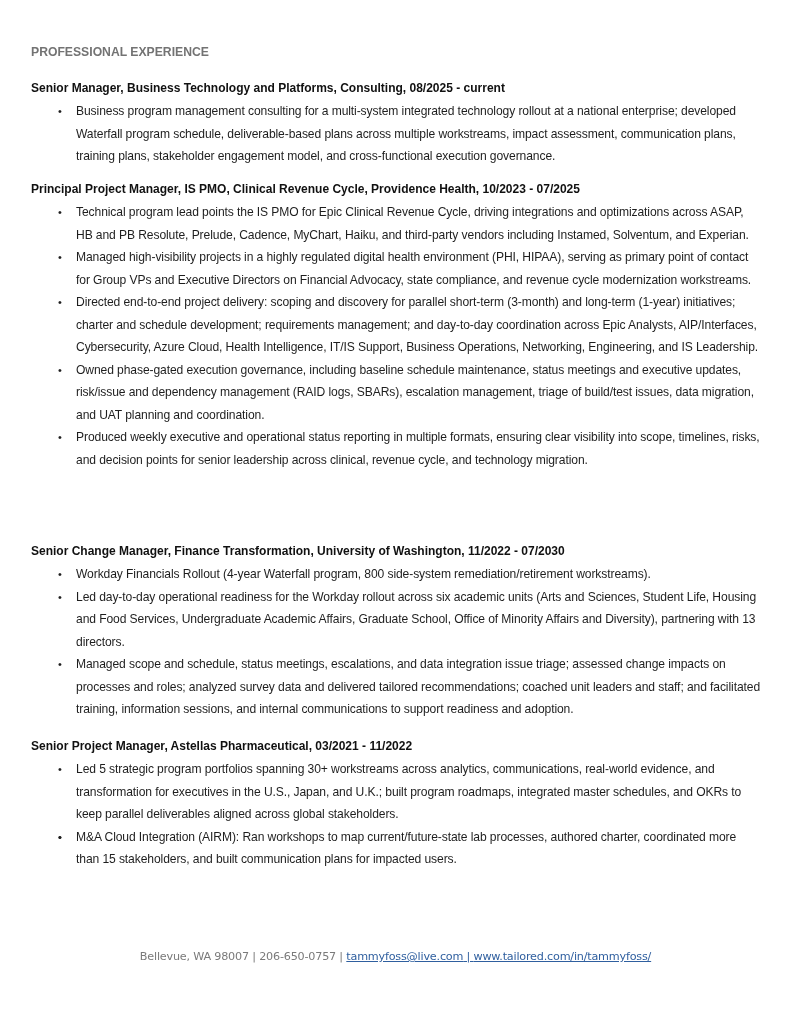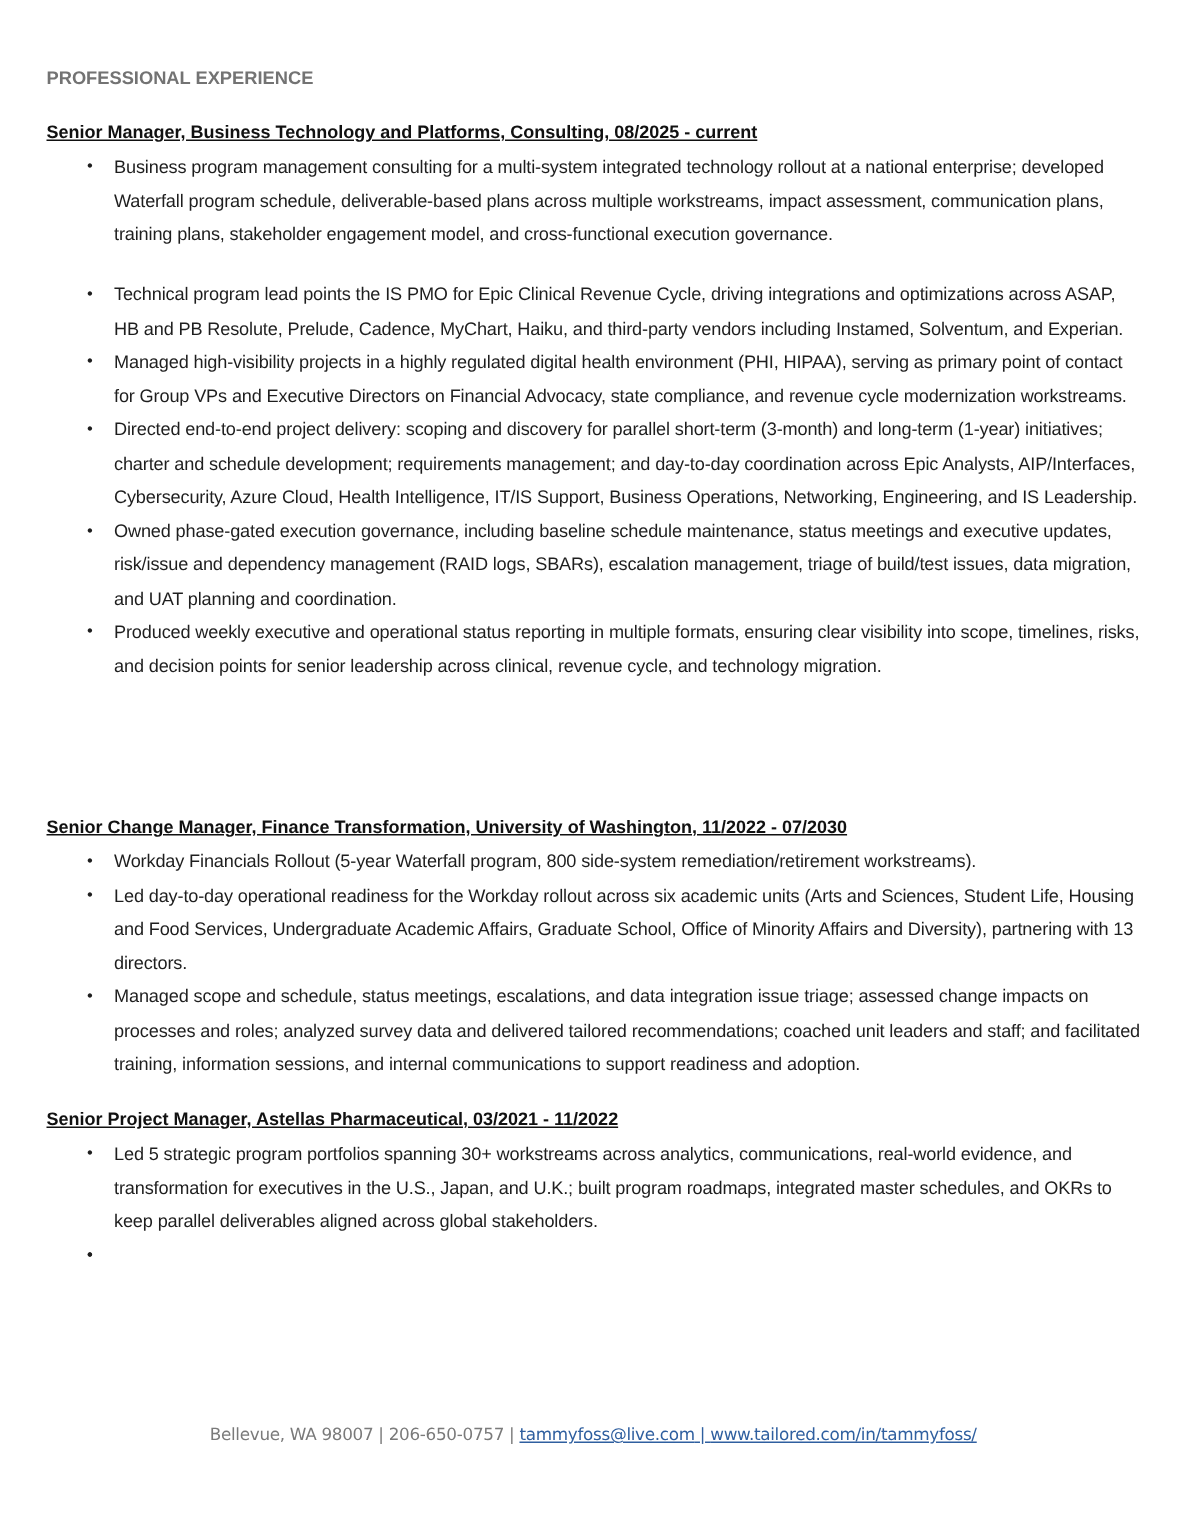--- a/index.html
+++ b/index.html
@@ -2,21 +2,21 @@
 <html><head>
 <meta charset="utf-8">
 <style>
   html, body { margin: 0; padding: 0; background: #ffffff; }
   body { width: 791px; height: 1024px; position: relative; overflow: hidden;
          font-family: "Liberation Sans", sans-serif; color: #1a1a1a; }
   .page { position: absolute; left: 31px; top: 0; width: 730px; }
   .section-title { position: absolute; top: 45px; left: 0; font-size: 12.2px; font-weight: bold;
                    color: #737373; letter-spacing: 0; }
   .job { position: absolute; left: 0; width: 730px; }
-  .job-title { font-size: 12px; font-weight: bold; color: #111; line-height: 16px; margin: 0; text-decoration: underline; }
+  .job-title { font-size: 12px; font-weight: bold; color: #111; line-height: 16px; margin: 0; }
   ul.bullets { list-style: none; margin: 0; padding: 0; }
   ul.bullets li { position: relative; padding-left: 45px; font-size: 12.1px; line-height: 22.5px;
                   color: #1e1e1e; margin: 0; letter-spacing: -0.1px; }
   ul.bullets li .dot { position: absolute; left: 27px; top: 0; font-size: 11px; }
   .footer { position: absolute; top: 950px; left: 0; width: 791px; text-align: center;
             font-size: 11.2px; color: #7a7a7a; font-family: "DejaVu Sans", sans-serif; letter-spacing: -0.2px; }
   .footer a { color: #2f5f9f; text-decoration: underline; text-align: center; }
 </style>
 </head>
 <body>
@@ -25,43 +25,44 @@
   <div class="section-title">PROFESSIONAL EXPERIENCE</div>
 
   <div class="job" style="top:80px;">
     <p class="job-title">Senior Manager, Business Technology and Platforms, Consulting, 08/2025 - current</p>
     <ul class="bullets" style="margin-top:4px;">
       <li><span class="dot">•</span><span>Business program management consulting for a multi-system integrated technology rollout at a national enterprise; developed Waterfall program schedule, deliverable-based plans across multiple workstreams, impact assessment, communication plans, training plans, stakeholder engagement model, and cross-functional execution governance.</span></li>
     </ul>
   </div>
 
   <div class="job" style="top:181px;">
+    <p class="job-title">Principal Project Manager, IS PMO, Clinical Revenue Cycle, Providence Health, 10/2023 - 07/2025</p>
     <ul class="bullets" style="margin-top:4px;">
       <li><span class="dot">•</span><span>Technical program lead points the IS PMO for Epic Clinical Revenue Cycle, driving integrations and optimizations across ASAP, HB and PB Resolute, Prelude, Cadence, MyChart, Haiku, and third-party vendors including Instamed, Solventum, and Experian.</span></li>
       <li><span class="dot">•</span><span>Managed high-visibility projects in a highly regulated digital health environment (PHI, HIPAA), serving as primary point of contact for Group VPs and Executive Directors on Financial Advocacy, state compliance, and revenue cycle modernization workstreams.</span></li>
       <li><span class="dot">•</span><span>Directed end-to-end project delivery: scoping and discovery for parallel short-term (3-month) and long-term (1-year) initiatives; charter and schedule development; requirements management; and day-to-day coordination across Epic Analysts, AIP/Interfaces, Cybersecurity, Azure Cloud, Health Intelligence, IT/IS Support, Business Operations, Networking, Engineering, and IS Leadership.</span></li>
       <li><span class="dot">•</span><span>Owned phase-gated execution governance, including baseline schedule maintenance, status meetings and executive updates, risk/issue and dependency management (RAID logs, SBARs), escalation management, triage of build/test issues, data migration, and UAT planning and coordination.</span></li>
       <li><span class="dot">•</span><span>Produced weekly executive and operational status reporting in multiple formats, ensuring clear visibility into scope, timelines, risks, and decision points for senior leadership across clinical, revenue cycle, and technology migration.</span></li>
     </ul>
   </div>
 
   <div class="job" style="top:543px;">
     <p class="job-title">Senior Change Manager, Finance Transformation, University of Washington, 11/2022 - 07/2030</p>
     <ul class="bullets" style="margin-top:4px;">
-      <li><span class="dot">•</span><span>Workday Financials Rollout (5-year Waterfall program, 800 side-system remediation/retirement workstreams).</span></li>
+      <li><span class="dot">•</span><span>Workday Financials Rollout (4-year Waterfall program, 800 side-system remediation/retirement workstreams).</span></li>
       <li><span class="dot">•</span><span>Led day-to-day operational readiness for the Workday rollout across six academic units (Arts and Sciences, Student Life, Housing and Food Services, Undergraduate Academic Affairs, Graduate School, Office of Minority Affairs and Diversity), partnering with 13 directors.</span></li>
       <li><span class="dot">•</span><span>Managed scope and schedule, status meetings, escalations, and data integration issue triage; assessed change impacts on processes and roles; analyzed survey data and delivered tailored recommendations; coached unit leaders and staff; and facilitated training, information sessions, and internal communications to support readiness and adoption.</span></li>
     </ul>
   </div>
 
   <div class="job" style="top:738px;">
     <p class="job-title">Senior Project Manager, Astellas Pharmaceutical, 03/2021 - 11/2022</p>
     <ul class="bullets" style="margin-top:4px;">
       <li><span class="dot">•</span><span>Led 5 strategic program portfolios spanning 30+ workstreams across analytics, communications, real-world evidence, and transformation for executives in the U.S., Japan, and U.K.; built program roadmaps, integrated master schedules, and OKRs to keep parallel deliverables aligned across global stakeholders.</span></li>
       <li><span class="dot">•</span></li>
-      <li><span class="dot">•</span></li>
+      <li><span class="dot">•</span><span>M&amp;A Cloud Integration (AIRM): Ran workshops to map current/future-state lab processes, authored charter, coordinated more than 15 stakeholders, and built communication plans for impacted users.</span></li>
     </ul>
   </div>
 </div>
 
 <div class="footer">
   <span>Bellevue, WA 98007</span><span> | </span><span>206-650-0757</span><span> | </span><a>tammyfoss@live.com</a><a> | </a><a>www.tailored.com/in/tammyfoss/</a>
 </div>
 
 </body></html>

